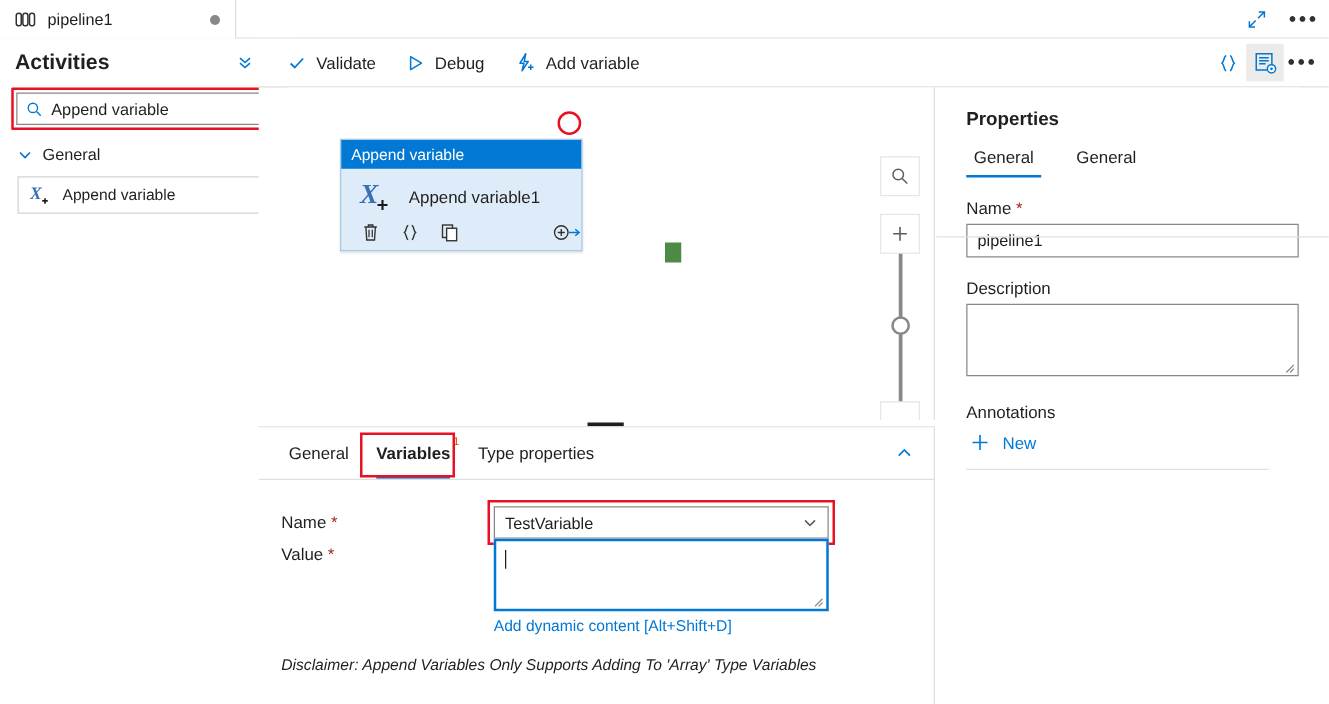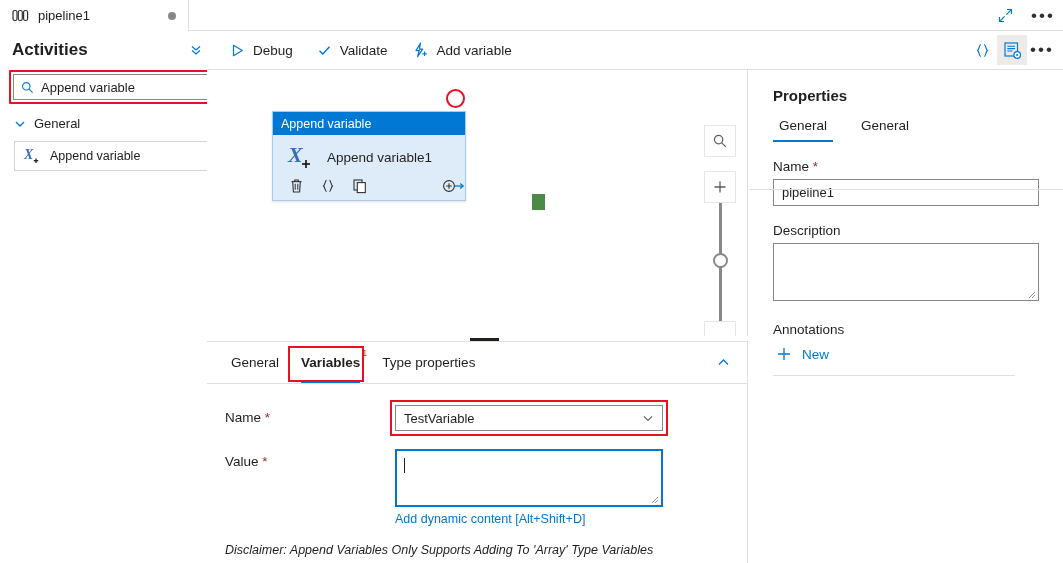--- a/index.html
+++ b/index.html
@@ -327,32 +327,32 @@
           <i></i>
           <i></i>
       </span>
     </div>
   </div>
 
   <div class="cmdbar">
     <div class="cmd">
       <span>
         <svg width="15" height="15" viewBox="0 0 15 15">
-          <path d="M3.5 2.3 L12.2 7.5 L3.5 12.7 Z" fill="none" stroke="#0078d4" stroke-width="1.2" stroke-linejoin="round"></path>
-        </svg>
-      </span>
-      <span>Debug</span>
+          <path d="M2.5 7.8 L5.8 11 L12.5 3.8" fill="none" stroke="#0078d4" stroke-width="1.4"></path>
+        </svg>
+      </span>
+      <span>Validate</span>
     </div>
     <div class="cmd">
       <span>
         <svg width="15" height="15" viewBox="0 0 15 15">
-          <path d="M2.5 7.8 L5.8 11 L12.5 3.8" fill="none" stroke="#0078d4" stroke-width="1.4"></path>
-        </svg>
-      </span>
-      <span>Validate</span>
+          <path d="M3.5 2.3 L12.2 7.5 L3.5 12.7 Z" fill="none" stroke="#0078d4" stroke-width="1.2" stroke-linejoin="round"></path>
+        </svg>
+      </span>
+      <span>Debug</span>
     </div>
     <div class="cmd">
       <span>
         <svg width="17" height="16" viewBox="0 0 17 16">
           <path d="M8.6 1 L4 8.6 L7.2 8.6 L5.6 14.6 L10.6 7.2 L7.4 7.2 Z" fill="none" stroke="#0078d4" stroke-width="1.2" stroke-linejoin="round"></path>
           <path d="M12.6 9.6 L12.6 14" stroke="#0078d4" stroke-width="1.2"></path>
           <path d="M10.4 11.8 L14.8 11.8" stroke="#0078d4" stroke-width="1.2"></path>
         </svg>
       </span>
       <span>Add variable</span>
@@ -491,21 +491,21 @@
             <span>TestVariable</span>
             <span class="car">
               <svg width="12" height="12" viewBox="0 0 12 12">
                 <path d="M2 4.3 L6 8.3 L10 4.3" fill="none" stroke="#605e5c" stroke-width="1.2"></path>
               </svg>
             </span>
           </div>
         </div>
       </div>
 
-      <div class="frow" style="margin-top:18px;">
+      <div class="frow" style="">
         <div class="flabel">
           <span>Value</span>
           <span class="req">*</span>
         </div>
         <div class="ta-wrap">
           <div class="ta">
             <span class="caret"></span>
             <span class="grip-corner">
               <svg width="9" height="9" viewBox="0 0 9 9">
                 <path d="M8 2 L2 8 M8 5 L5 8" stroke="#8a8886" stroke-width="0.9"></path>

